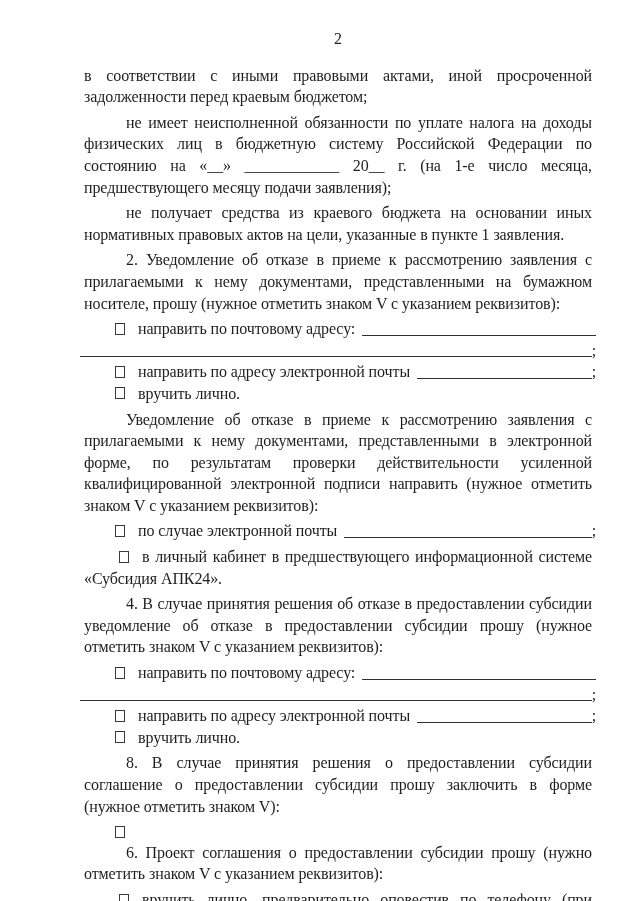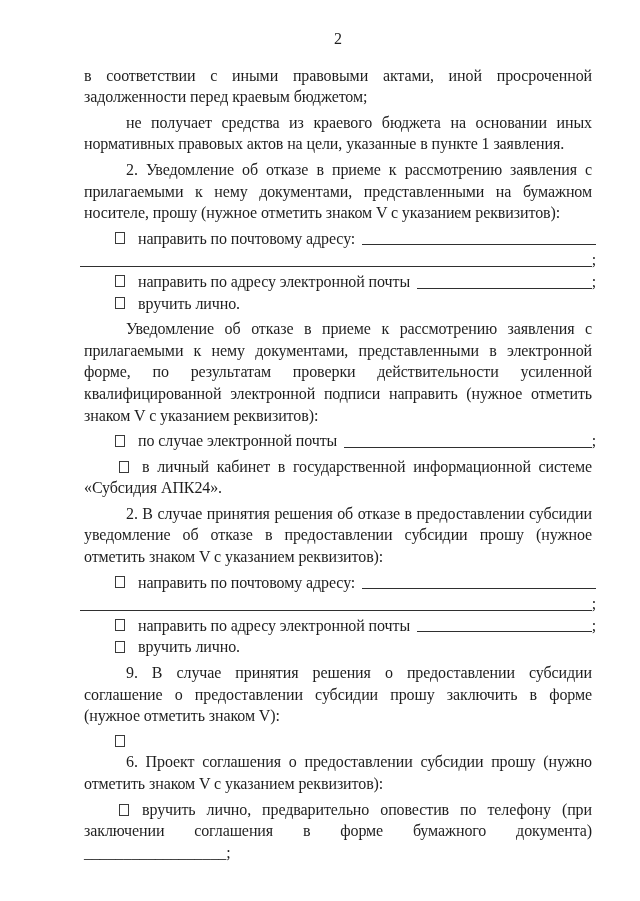--- a/index.html
+++ b/index.html
@@ -61,20 +61,21 @@
 </style>
 </head>
 <body>
 
 <div class="page">
 
   <div class="pagenum">2</div>
 
   <p class="para noindent">в соответствии с иными правовыми актами, иной просроченной задолженности перед краевым бюджетом;</p>
 
+  <p class="para">не имеет неисполненной обязанности по уплате налога на доходы физических лиц в бюджетную систему Российской Федерации по состоянию на «__» ____________ 20__ г. (на 1-е число месяца, предшествующего месяцу подачи заявления);</p>
 
   <p class="para">не получает средства из краевого бюджета на основании иных нормативных правовых актов на цели, указанные в пункте 1 заявления.</p>
 
   <p class="para">2. Уведомление об отказе в приеме к рассмотрению заявления с прилагаемыми к нему документами, представленными на бумажном носителе, прошу (нужное отметить знаком V с указанием реквизитов):</p>
 
   <div class="cbrow">
     <span class="cbx"></span>
     <span class="cbtext">направить по почтовому адресу:</span>
     <span class="fill"></span>
   </div>
@@ -98,23 +99,23 @@
 
   <p class="para">Уведомление об отказе в приеме к рассмотрению заявления с прилагаемыми к нему документами, представленными в электронной форме, по результатам проверки действительности усиленной квалифицированной электронной подписи направить (нужное отметить знаком V с указанием реквизитов):</p>
 
   <div class="cbrow">
     <span class="cbx"></span>
     <span class="cbtext">по случае электронной почты</span>
     <span class="fill"></span>
     <span class="semi">;</span>
   </div>
 
-  <p class="para cbwrap"><span class="cbxi"></span><span>в личный кабинет в государственной информационной системе «Субсидия АПК24».</span></p>
+  <p class="para cbwrap"><span class="cbxi"></span><span>в личный кабинет в предшествующего информационной системе «Субсидия АПК24».</span></p>
 
-  <p class="para">2. В случае принятия решения об отказе в предоставлении субсидии уведомление об отказе в предоставлении субсидии прошу (нужное отметить знаком V с указанием реквизитов):</p>
+  <p class="para">4. В случае принятия решения об отказе в предоставлении субсидии уведомление об отказе в предоставлении субсидии прошу (нужное отметить знаком V с указанием реквизитов):</p>
 
   <div class="cbrow">
     <span class="cbx"></span>
     <span class="cbtext">направить по почтовому адресу:</span>
     <span class="fill"></span>
   </div>
 
   <div class="ulrow">
     <span class="fill"></span>
     <span class="semi">;</span>
@@ -125,21 +126,21 @@
     <span class="cbtext">направить по адресу электронной почты</span>
     <span class="fill"></span>
     <span class="semi">;</span>
   </div>
 
   <div class="cbrow">
     <span class="cbx"></span>
     <span class="cbtext">вручить лично.</span>
   </div>
 
-  <p class="para">9. В случае принятия решения о предоставлении субсидии соглашение о предоставлении субсидии прошу заключить в форме (нужное отметить знаком V):</p>
+  <p class="para">8. В случае принятия решения о предоставлении субсидии соглашение о предоставлении субсидии прошу заключить в форме (нужное отметить знаком V):</p>
 
   <div class="cbrow">
     <span class="cbx"></span>
   </div>
 
 
   <p class="para">6. Проект соглашения о предоставлении субсидии прошу (нужно отметить знаком V с указанием реквизитов):</p>
 
   <p class="para cbwrap lastjust"><span class="cbxi"></span><span>вручить лично, предварительно оповестив по телефону (при заключении соглашения в форме бумажного документа) __________________;</span></p>
 

